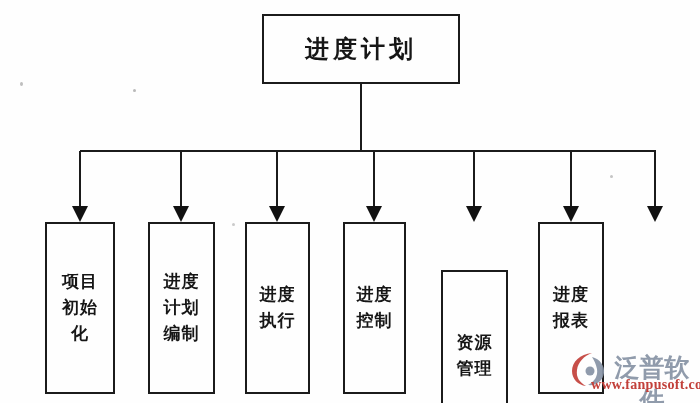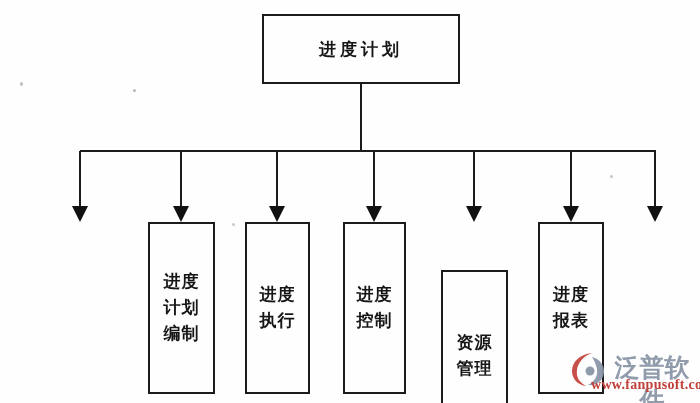--- a/index.html
+++ b/index.html
@@ -7,21 +7,21 @@
     position:relative;width:700px;height:403px;background:#fefefe;
     font-family:"Liberation Serif","DejaVu Serif",serif;overflow:hidden;
   }
   
   .node{
     position:absolute;border:2px solid #1b1b1b;background:#fefefe;
     display:flex;align-items:center;justify-content:center;text-align:center;
     box-sizing:content-box;
   }
   .node-root{left:262px;top:14px;width:194px;height:66px;}
-  .node-root .lbl{font-size:17px;font-weight:600;letter-spacing:4px;color:#161616;}
+  .node-root .lbl{font-size:24px;font-weight:600;letter-spacing:4px;color:#161616;}
   .vbox{top:222px;height:168px;}
   .vbox .lbl{
     font-size:17px;font-weight:600;line-height:26px;letter-spacing:1px;
     color:#161616;white-space:pre-line;
   }
   .vb1{left:45px;width:66px;}
   .vb2{left:148px;width:63px;}
   .vb3{left:245px;width:61px;}
   .vb4{left:343px;width:59px;}
   .vb5{left:441px;width:63px;margin-top:48px;}
@@ -79,20 +79,25 @@
   <div class="vline drop d6"></div>
   <div class="vline drop d7"></div>
   <div class="arrow a1"></div>
   <div class="arrow a2"></div>
   <div class="arrow a3"></div>
   <div class="arrow a4"></div>
   <div class="arrow a5"></div>
   <div class="arrow a6"></div>
   <div class="arrow a7"></div>
 
+  <div class="node vbox vb1">
+    <span class="lbl">项目
+初始
+化</span>
+  </div>
   <div class="node vbox vb2">
     <span class="lbl">进度
 计划
 编制</span>
   </div>
   <div class="node vbox vb3">
     <span class="lbl">进度
 执行</span>
   </div>
   <div class="node vbox vb4">

